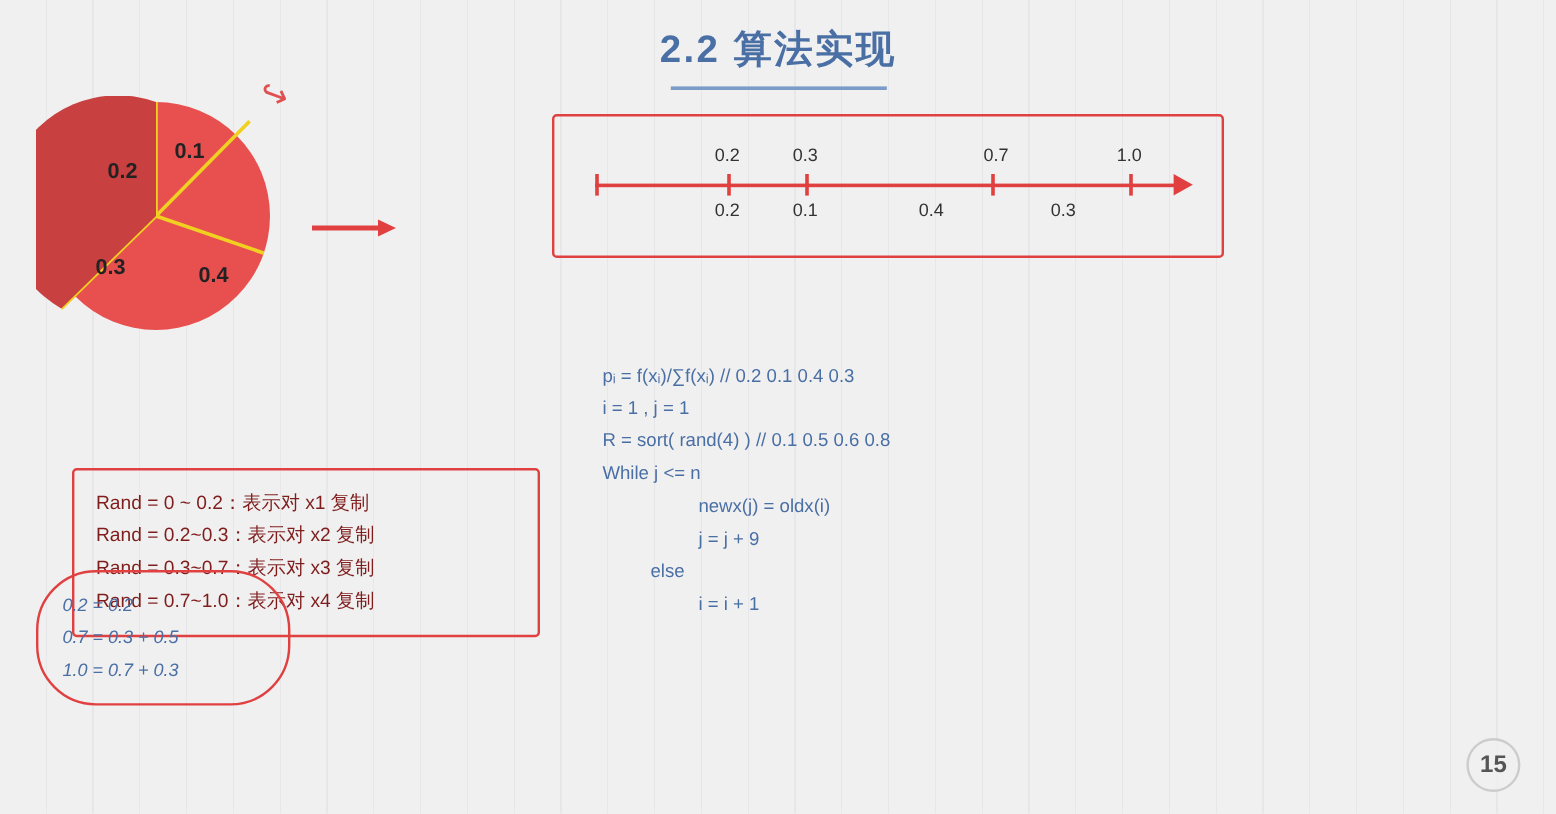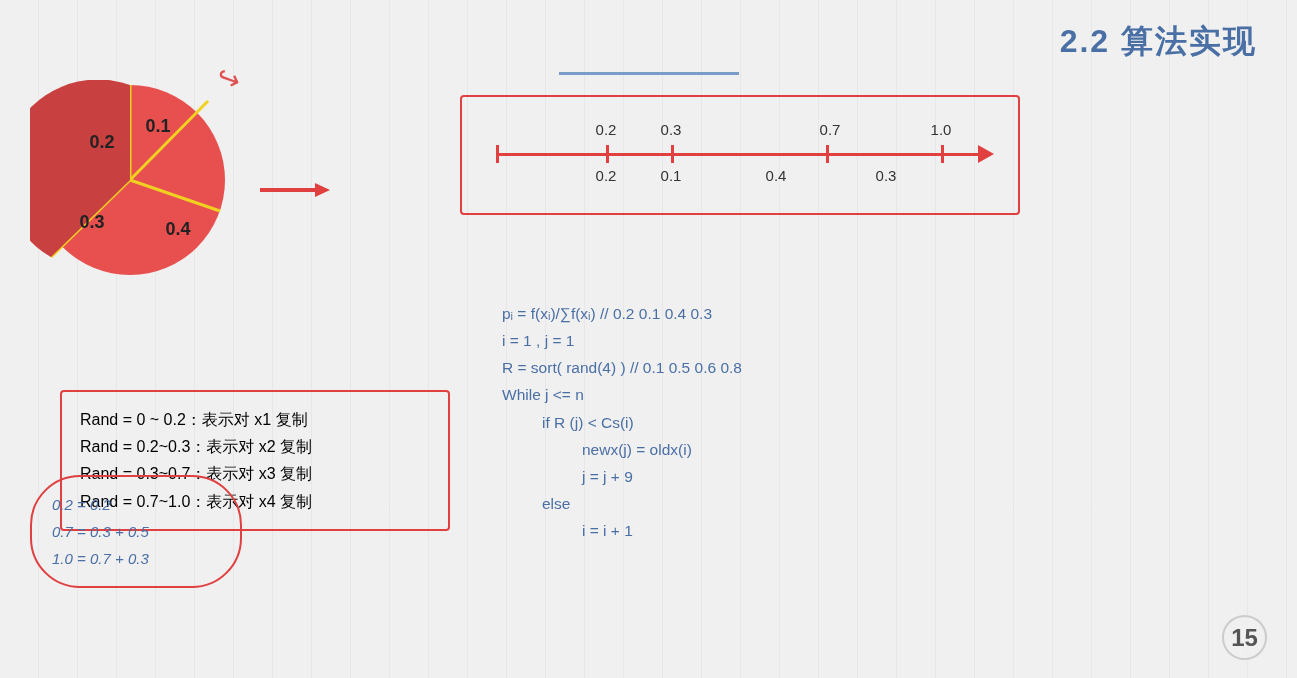--- a/index.html
+++ b/index.html
@@ -29,21 +29,21 @@
 
     .page {
       width: 1297px;
       height: 678px;
       position: relative;
       padding: 20px 40px;
     }
 
     
     .title {
-      text-align: right;
+      text-align: center;
       font-size: 32px;
       font-weight: bold;
       color: #4a6fa5;
       margin-bottom: 8px;
       letter-spacing: 2px;
     }
     .title-underline {
       width: 180px;
       height: 3px;
       background: #7a9cc8;
@@ -95,21 +95,21 @@
       left: 30px;
       width: 390px;
       border: 2px solid #e04040;
       border-radius: 4px;
       padding: 14px 18px;
       background: transparent;
     }
 
     .rand-box p {
       font-size: 16px;
-      color: #000000;
+      color: #7f1d1d;
       line-height: 1.7;
     }
 
     
     .calc-oval {
       position: absolute;
       top: 470px;
       left: 30px;
       width: 212px;
       border: 2px solid #e04040;
@@ -148,21 +148,21 @@
       position: absolute;
       bottom: 18px;
       right: 30px;
       width: 45px;
       height: 45px;
       border-radius: 50%;
       border: 2px solid #ccc;
       display: flex;
       align-items: center;
       justify-content: center;
-      font-size: 24px;
+      font-size: 20px;
       font-weight: bold;
       color: #555;
       background: rgba(240,240,240,0.8);
     }
 
     
     .curve-arrow {
       position: absolute;
       top: -18px;
       right: 10px;
@@ -299,21 +299,20 @@
     <p>0.2 = 0.2</p>
     <p>0.7 = 0.3 + 0.5</p>
     <p>1.0 = 0.7 + 0.3</p>
   </div>
 
   <div class="code-area">
     <p>pᵢ  = f(xᵢ)/∑f(xᵢ) // 0.2 0.1 0.4 0.3</p>
     <p>i = 1 , j = 1</p>
     <p>R = sort( rand(4) ) // 0.1 0.5 0.6 0.8</p>
     <p>While j &lt;= n</p>
-    <p class="code-indent-1">if R  (j)   &lt; Cs(i)</p>
     <p class="code-indent-2">newx(j) = oldx(i)</p>
     <p class="code-indent-2">j = j + 9</p>
     <p class="code-indent-1">else</p>
     <p class="code-indent-2">i = i + 1</p>
   </div>
 
   <div class="page-number">
     <span>15</span>
   </div>
 

